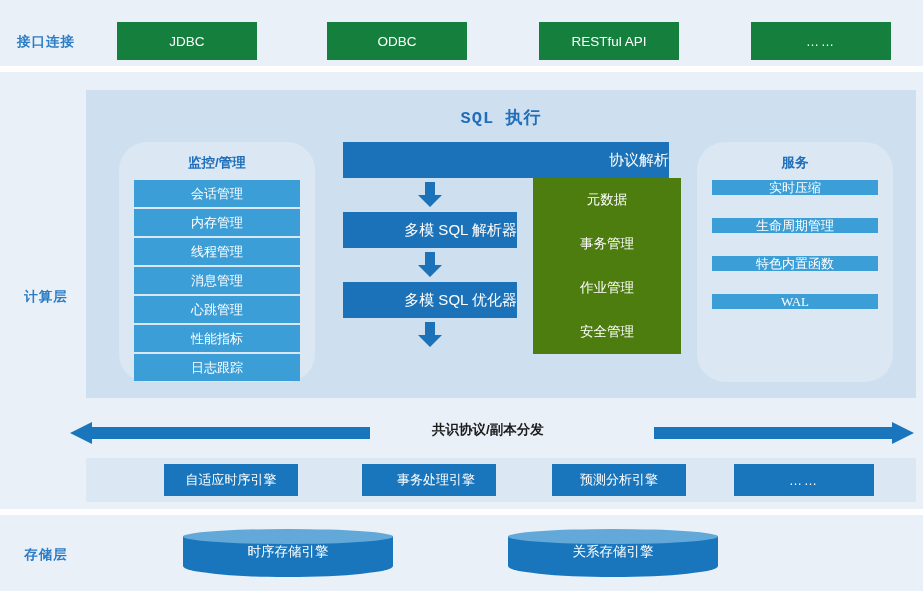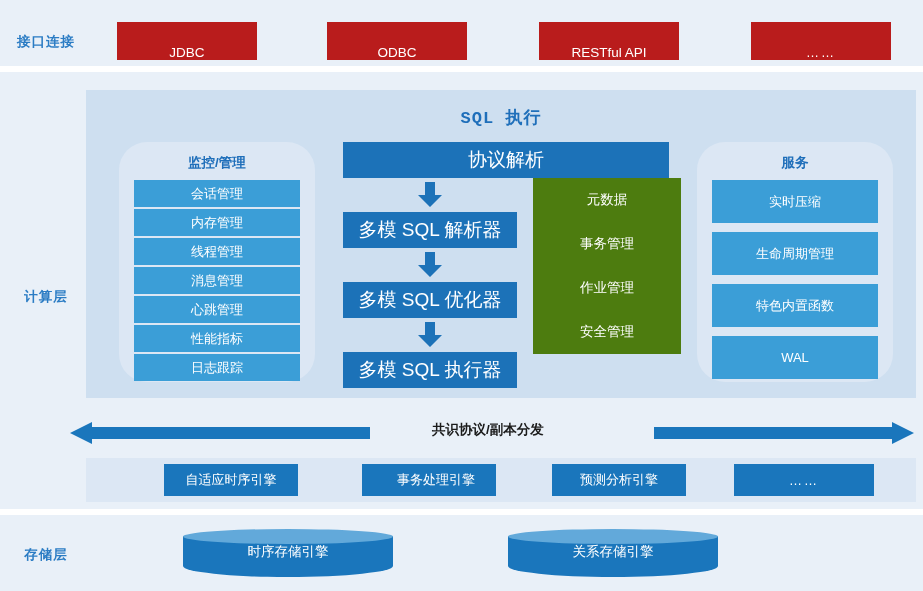--- a/index.html
+++ b/index.html
@@ -24,24 +24,24 @@
 
   
   #row-interface { top: 0; height: 66px; }
   .iface-strip {
     position: absolute; top: 22px; left: 92px;
     width: 823px; height: 38px;
     display: flex; align-items: stretch;
   }
   .iface-box {
     height: 38px;
-    background: #b91c1c;
+    background: #15803d;
     color: #ffffff;
     font-size: 13.5px;
-    display: flex; align-items: flex-end; justify-content: center;
+    display: flex; align-items: center; justify-content: center;
   }
 
   
   #row-compute { top: 72px; height: 437px; }
 
   
   .sql-panel {
     position: absolute; left: 86px; top: 18px;
     width: 830px; height: 308px;
     background: #cedff0;
@@ -67,32 +67,32 @@
   .chip-list {
     position: absolute; left: 15px; right: 15px; top: 38px;
     display: flex; flex-direction: column;
   }
   .chip {
     background: #3b9ed7; color: #ffffff;
     font-size: 13px;
     display: flex; align-items: center; justify-content: center;
   }
   #panel-monitor .chip { height: 27px; margin-bottom: 2px; }
-  #panel-service .chip { height: 43px; margin-bottom: 9px; }
+  #panel-service .chip { height: 15px; margin-bottom: 23px; font-family: Liberation Serif, serif; }
 
   
   .pipeline {
     position: absolute; left: 257px; top: 52px;
     width: 174px; height: 248px;
   }
   .pipe-box {
     width: 174px; height: 36px;
     background: #1c72b8; color: #ffffff;
-    font-size: 19px;
-    display: flex; align-items: center; justify-content: center;
+    font-size: 15px;
+    display: flex; align-items: center; justify-content: flex-end;
   }
   .pipe-box.head { width: 326px; }
   .pipe-arrow {
     width: 174px; height: 34px;
     display: flex; align-items: center; justify-content: center;
   }
   .pipe-arrow svg { display: block; }
 
   
   .mgmt-col {
@@ -248,23 +248,20 @@
         <div class="pipe-box">
           <span>多模 SQL 优化器</span>
         </div>
 
         <div class="pipe-arrow">
           <svg width="26" height="26" viewBox="0 0 26 26">
             <polygon points="8,0 18,0 18,13 25,13 13,25 1,13 8,13" fill="#1c72b8"></polygon>
           </svg>
         </div>
 
-        <div class="pipe-box">
-          <span>多模 SQL 执行器</span>
-        </div>
       </div>
 
       <div class="mgmt-col">
         <div class="mgmt-box">
           <span>元数据</span>
         </div>
         <div class="mgmt-box">
           <span>事务管理</span>
         </div>
         <div class="mgmt-box">

